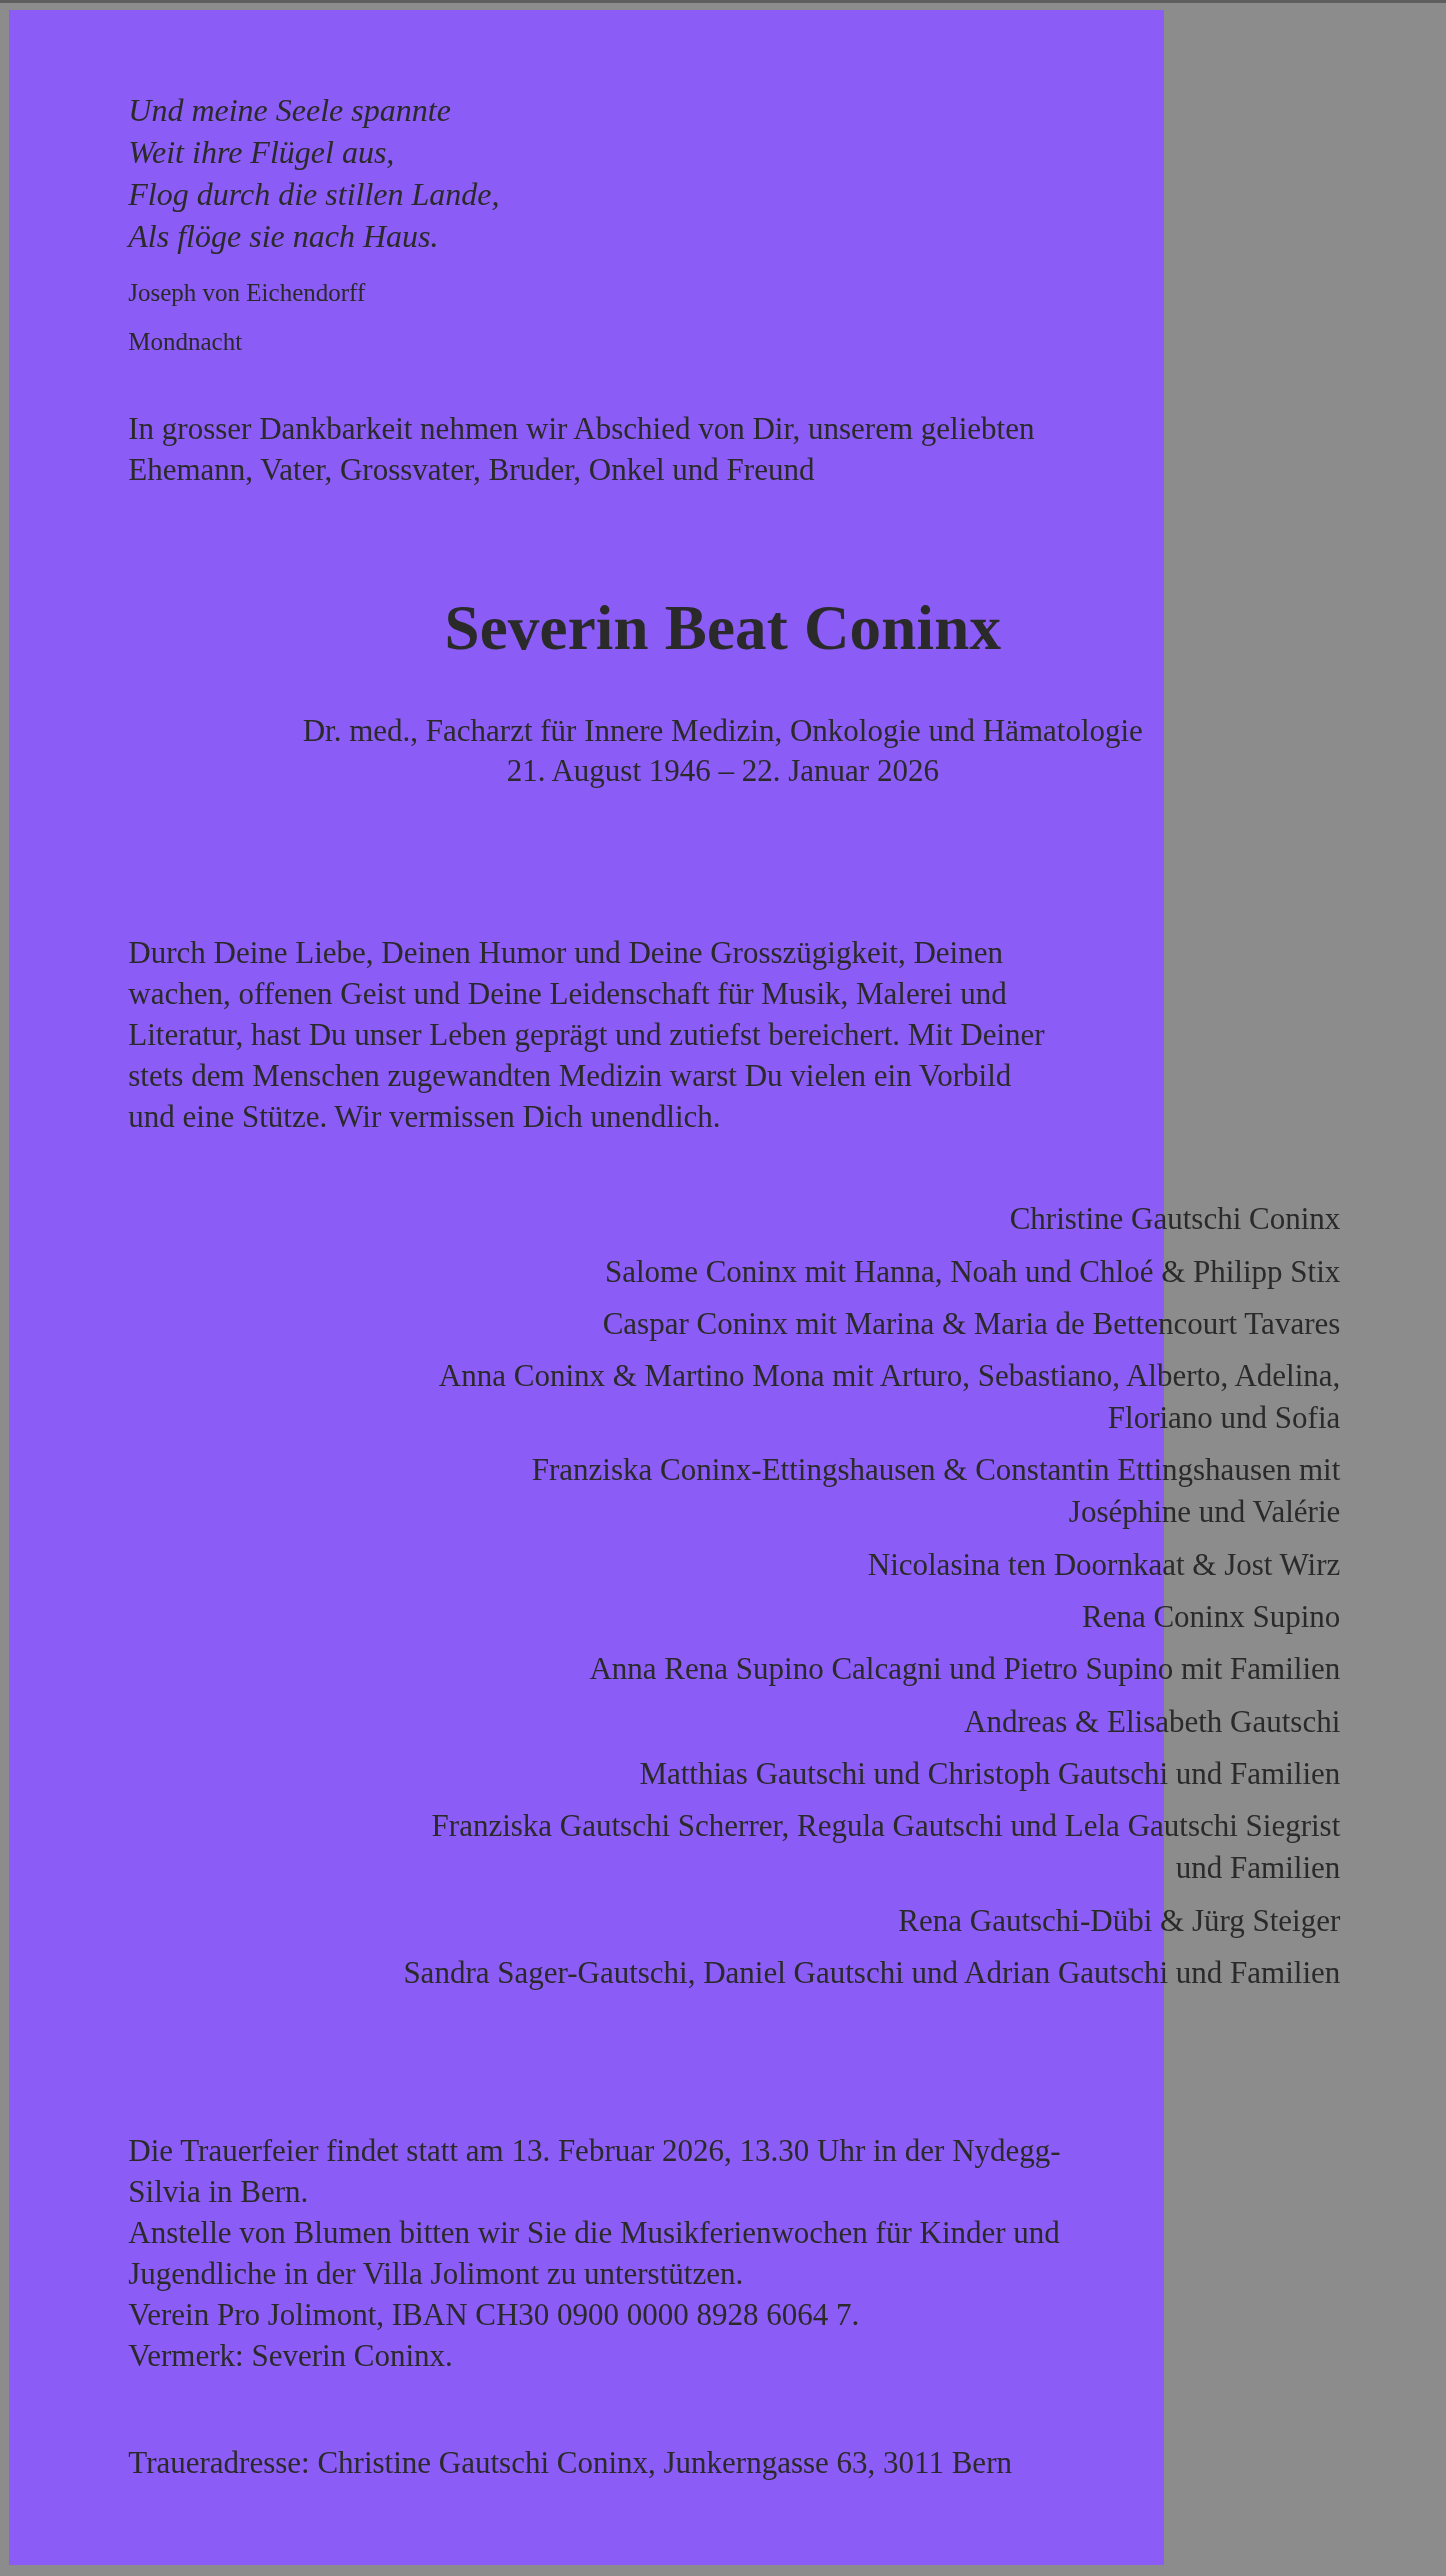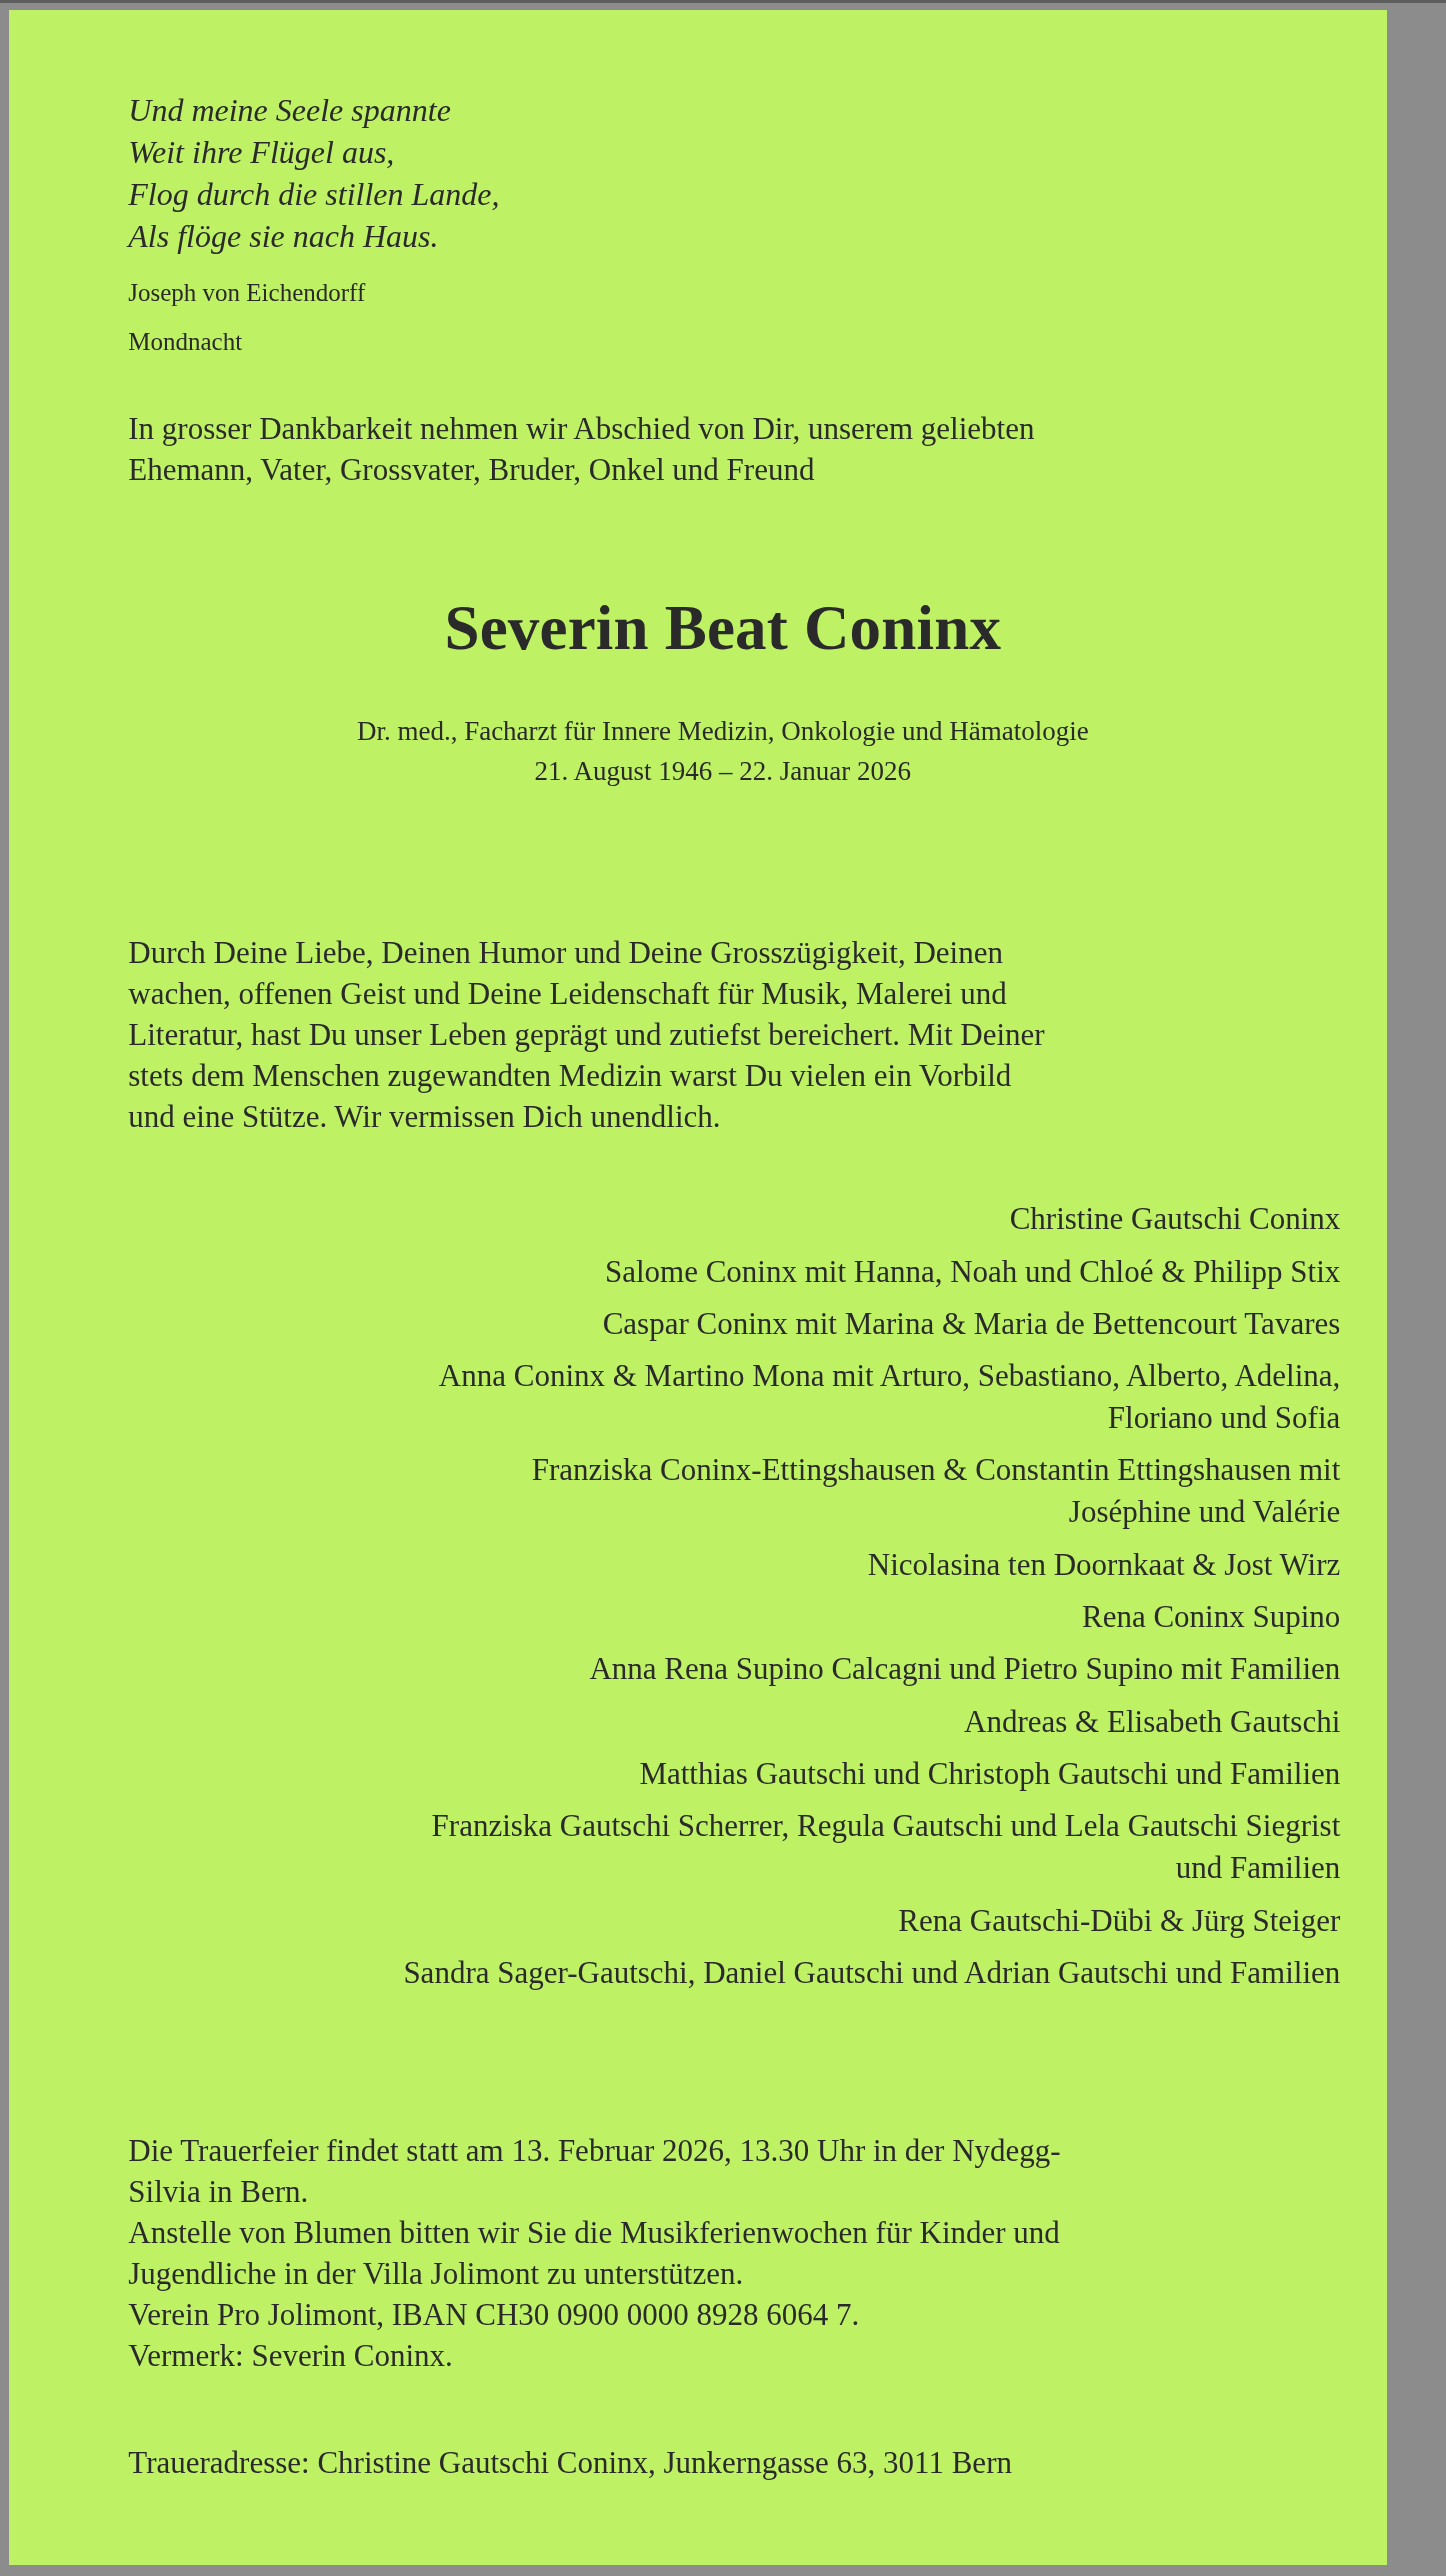--- a/index.html
+++ b/index.html
@@ -11,30 +11,30 @@
       overflow: hidden;
       font-family: "Liberation Serif", "DejaVu Serif", serif;
       color: #2a2a2a;
     }
     .top-line {
       position: absolute; left: 0; top: 0; width: 1446px; height: 2.8px; background: #5e5e5e;
     }
     .page {
       position: absolute;
       left: 9.3px; top: 10.3px;
-      width: 1378px; height: 2555px;
-      background: #bef264;
+      width: 1155px; height: 2555px;
+      background: #8b5cf6;
     }
     .t { position: absolute; left: 119px; white-space: nowrap; }
     .poem { font-style: italic; font-size: 32px; line-height: 42px; }
     .attrib { font-size: 25px; line-height: 34px; }
     .body { font-size: 31px; line-height: 41px; }
     .center { left: 0; width: 1427px; text-align: center; }
     .name { font-size: 63px; font-weight: bold; line-height: 75px; letter-spacing: 0.2px; }
-    .sub { font-size: 27px; line-height: 40px; }
+    .sub { font-size: 31px; line-height: 40px; }
     .list { position: absolute; left: 119px; top: 1188px; margin: 0; padding: 0; list-style: none; }
     .list li { font-size: 31px; line-height: 42px; margin-bottom: 10.3px; white-space: normal; width: 1212px; text-align: right; }
     .list li span { display: block; }
   </style>
 </head>
 <body>
 
 <div class="top-line"></div>
 
 <div class="page">

